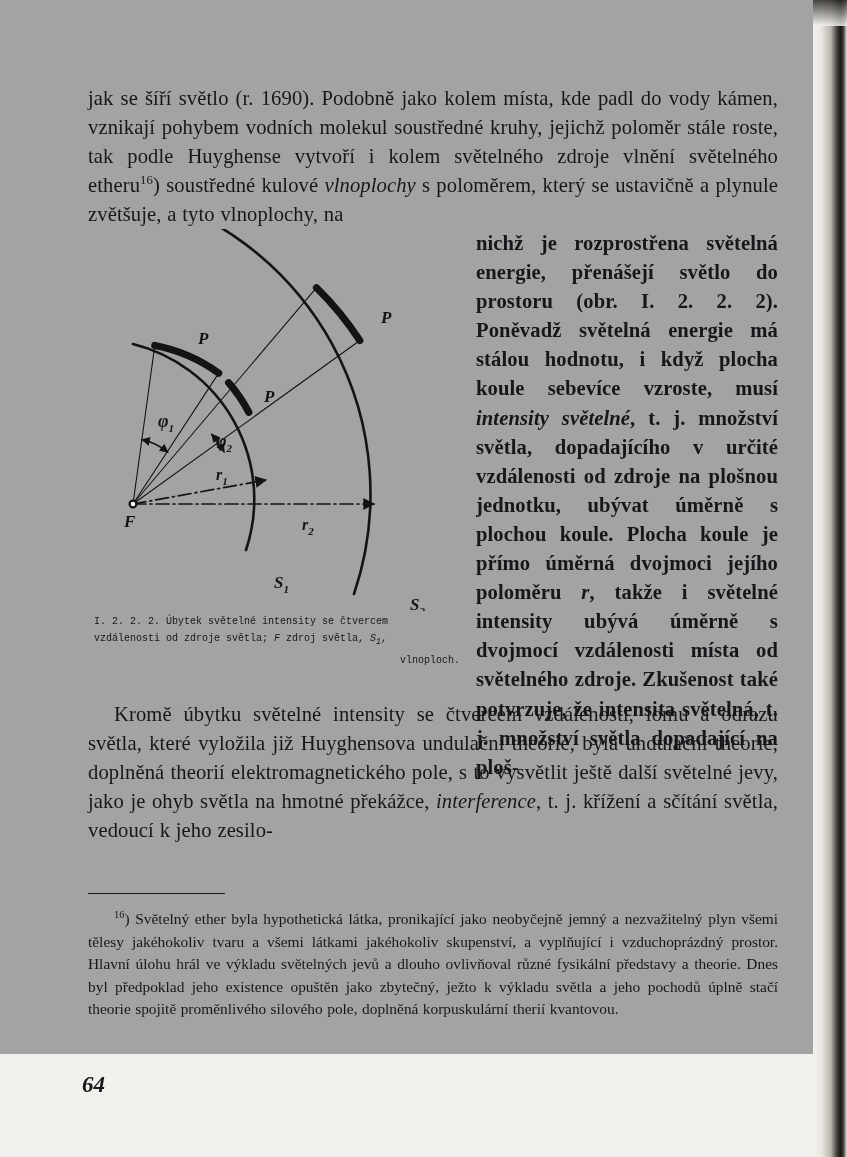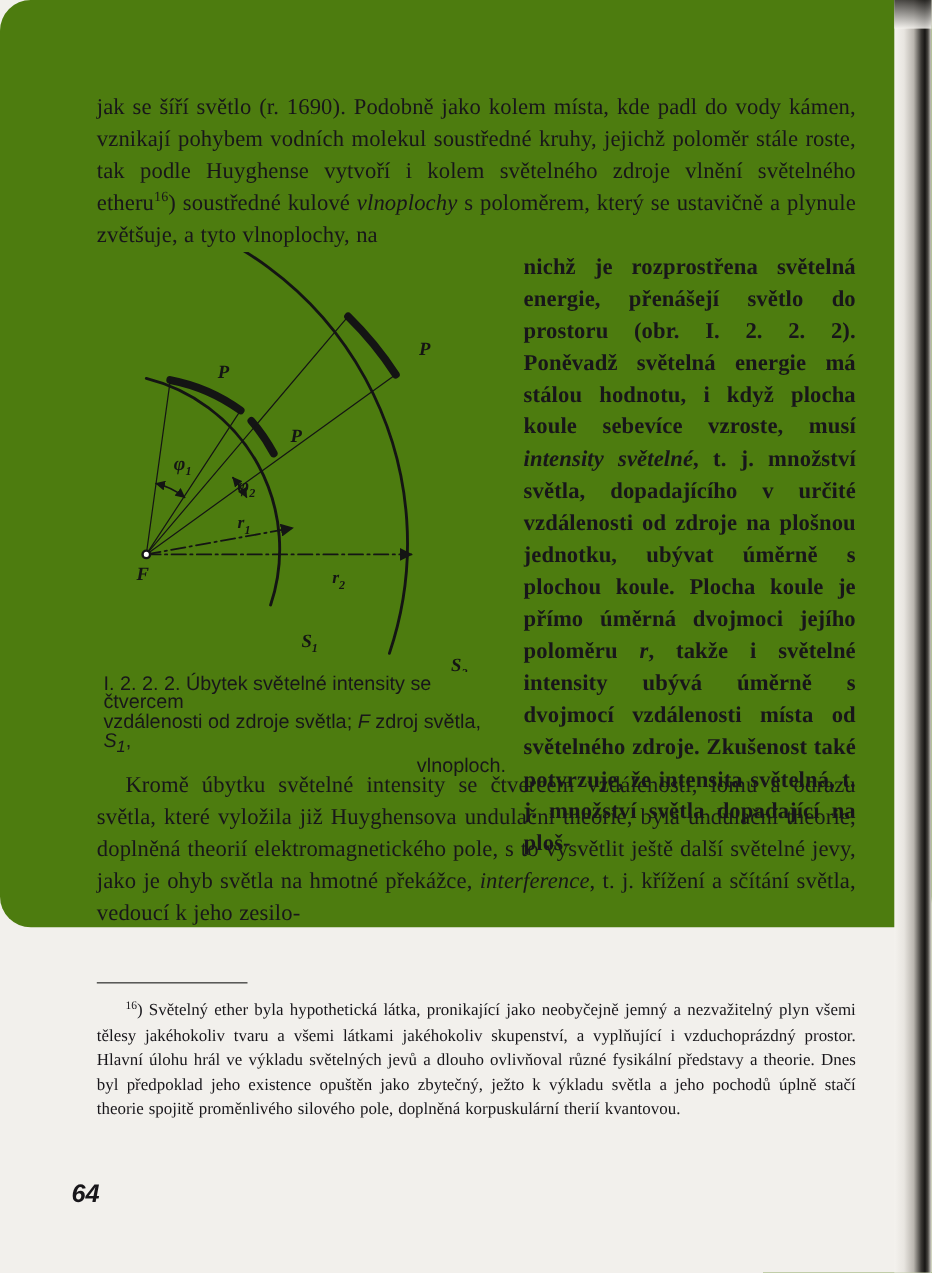--- a/index.html
+++ b/index.html
@@ -6,23 +6,22 @@
   body{
     width:847px;height:1157px;
     background:#f2f0ec;
     font-family:"Liberation Serif","DejaVu Serif",serif;
     color:#18161a;
     position:relative;
     overflow:hidden;
   }
   
   #page{
-    position:absolute;left:0;top:0;width:847px;height:843px;
-    background:#4d7c0f;
-    border-radius:28px;
+    position:absolute;left:0;top:0;width:847px;height:1054px;
+    background:#a3a3a3;
   }
   
   #scan-edge{
     position:absolute;top:0;right:0;width:34px;height:1157px;
     background:linear-gradient(to right,#f4f2ee 0%,#e8e5e0 26%,#b9b5ae 52%,#3a3834 72%,#171614 82%,#4a4843 90%,#e9e6e1 100%);
     pointer-events:none;
   }
   #scan-edge-top{
     position:absolute;top:0;right:0;width:34px;height:26px;
     background:linear-gradient(to bottom,#2a2825,#f4f2ee);
@@ -46,23 +45,23 @@
   
   #para-top{position:absolute;left:88px;top:84px;width:690px;}
 
   
   #wrap{position:absolute;left:88px;top:229px;width:690px;}
   #figure-block{
     float:left;width:378px;margin:0 10px 2px 0;
   }
   #fig-svg{display:block;width:378px;height:382px;}
   figcaption{
-    font-size:18px;line-height:17.4px;text-align:center;
+    font-size:10px;line-height:17.4px;text-align:center;
     margin:2px 0 0 0;padding:0 6px;
-    font-family:Liberation Sans, sans-serif;
+    font-family:Liberation Mono, monospace;
   }
   figcaption .cl{display:block;text-align:left;}
   figcaption .cl.last{text-align:right;}
   figcaption i{font-style:italic;}
   #wrap-text{overflow:hidden;font-weight:bold;}
 
   
   #para-after{position:absolute;left:88px;top:700px;width:690px;}
 
   
@@ -71,23 +70,23 @@
   p.fn{
     margin:0;font-size:15.4px;line-height:22.6px;text-align:justify;
     word-spacing:.6px;
     font-family:Liberation Serif, serif;
   }
   p.fn sup{font-size:.68em;}
   .fn-indent{display:inline-block;width:26px;}
 
   
   #folio{
-    position:absolute;left:65px;top:1072px;
+    position:absolute;left:82px;top:1072px;
     font-size:23px;font-weight:bold;font-style:italic;
-    font-family:Liberation Sans, sans-serif;
+    font-family:Liberation Serif, serif;
   }
 
   
   .lbl{font-family:"Liberation Serif","DejaVu Serif",serif;font-style:italic;font-weight:bold;}
   .sub{font-size:11px;}
 </style>
 </head>
 <body>
 
 <div id="page">

